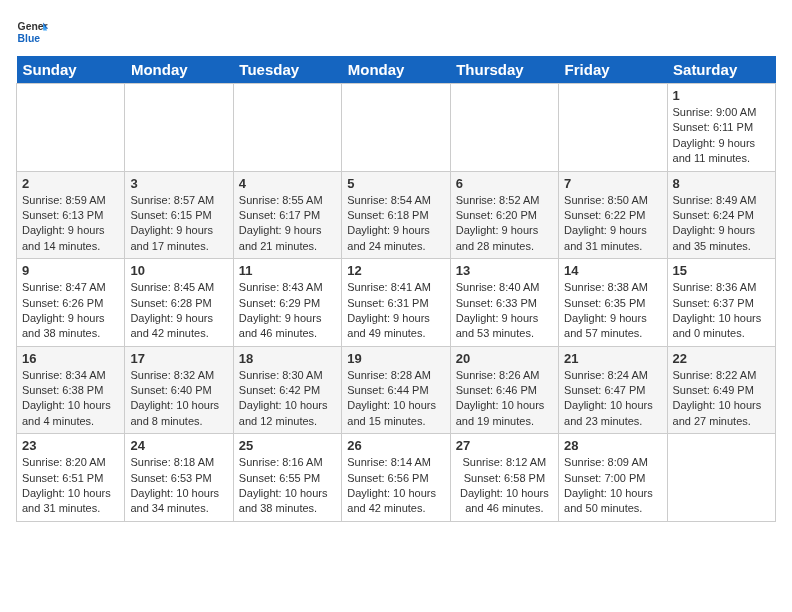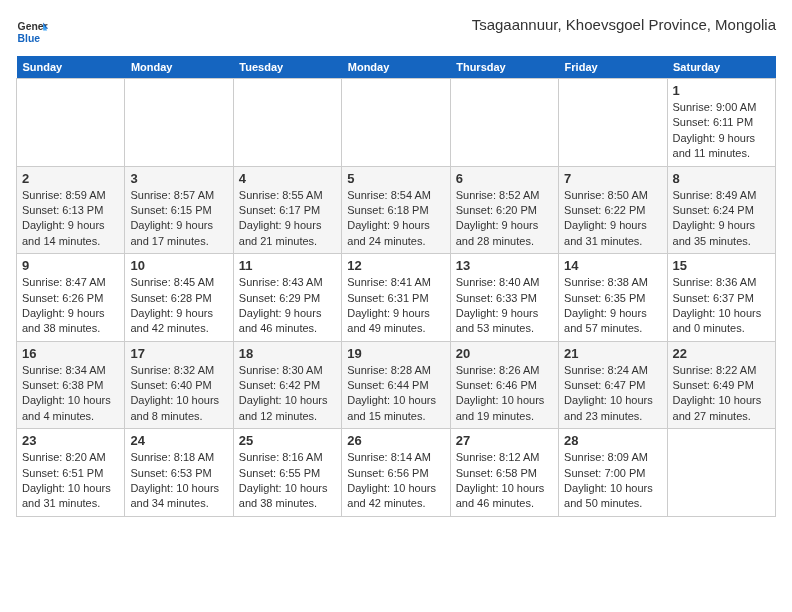--- a/index.html
+++ b/index.html
@@ -41,21 +41,21 @@
     table {
       width: 100%;
       border-collapse: collapse;
       font-size: 10px;
     }
     th {
       background-color: #1565C0;
       color: white;
       text-align: left;
       padding: 5px 6px;
-      font-size: 11px;
+      font-size: 15px;
       font-weight: bold;
     }
     td {
       border: 1px solid #ccc;
       vertical-align: top;
       padding: 4px 5px;
       height: 80px;
       width: calc(100% / 7);
     }
     .day-num {
@@ -87,21 +87,20 @@
 <div class="header-area">
   <div class="logo">
     <svg class="logo-icon" viewBox="0 0 40 40">
       <text x="2" y="18" font-size="13" font-weight="bold" fill="#333">General</text>
       <text x="2" y="32" font-size="13" font-weight="bold" fill="#1565C0">Blue</text>
       <polygon points="34,8 40,16 34,16" fill="#1565C0"></polygon>
       <polygon points="34,10 39,18 34,18" fill="#42A5F5"></polygon>
     </svg>
   </div>
   <div class="title-area">
-    <div class="subtitle">Tsagaannuur, Khoevsgoel Province, Mongolia</div>
   </div>
 </div>
 
 <table>
   <thead>
     <tr>
     <th>Sunday</th>
         <th>Monday</th>
         <th>Tuesday</th>
         <th>Monday</th>
@@ -303,21 +302,21 @@
         </td>
         <td>
           <span class="day-num">26</span>
           <div class="day-info" style="white-space: pre-line;">Sunrise: 8:14 AM
 Sunset: 6:56 PM
 Daylight: 10 hours
 and 42 minutes.</div>
         </td>
         <td>
           <span class="day-num">27</span>
-          <div class="day-info" style="white-space: pre-line;">Sunrise: 8:12 AM
+          <div class="day-info" style="white-space: pre-line; text-align: center;">Sunrise: 8:12 AM
 Sunset: 6:58 PM
 Daylight: 10 hours
 and 46 minutes.</div>
         </td>
         <td>
           <span class="day-num">28</span>
           <div class="day-info" style="white-space: pre-line;">Sunrise: 8:09 AM
 Sunset: 7:00 PM
 Daylight: 10 hours
 and 50 minutes.</div>

